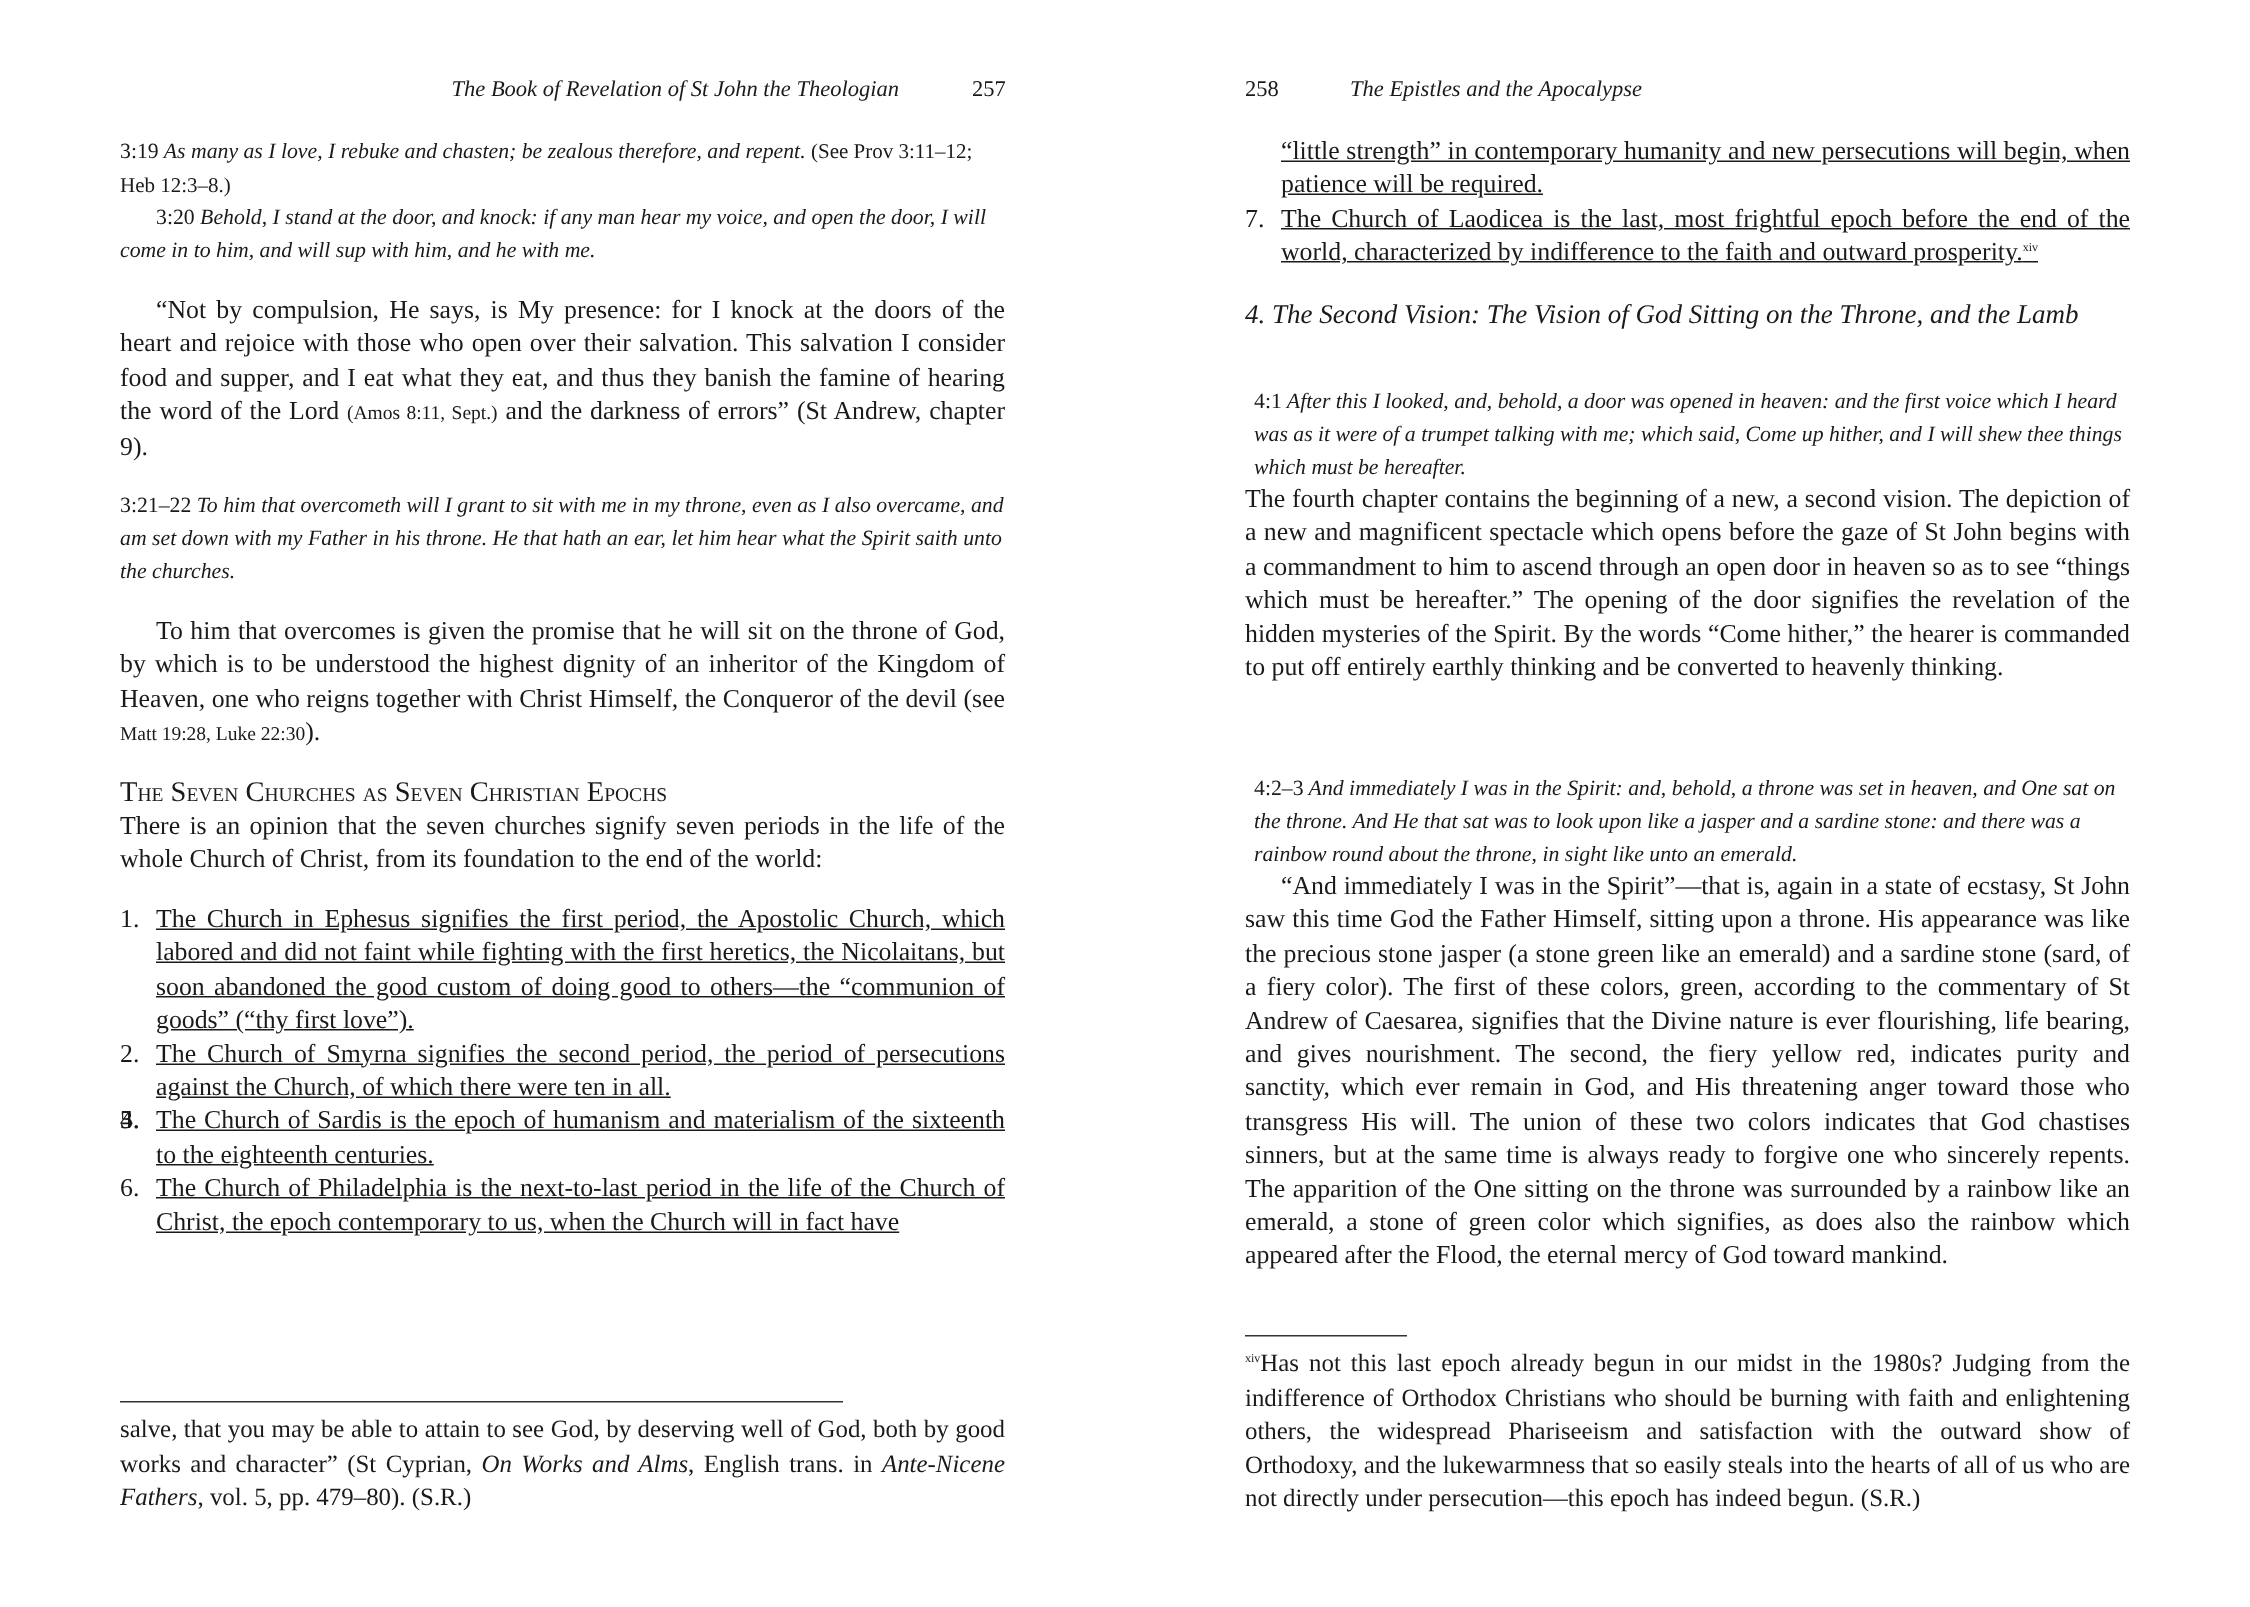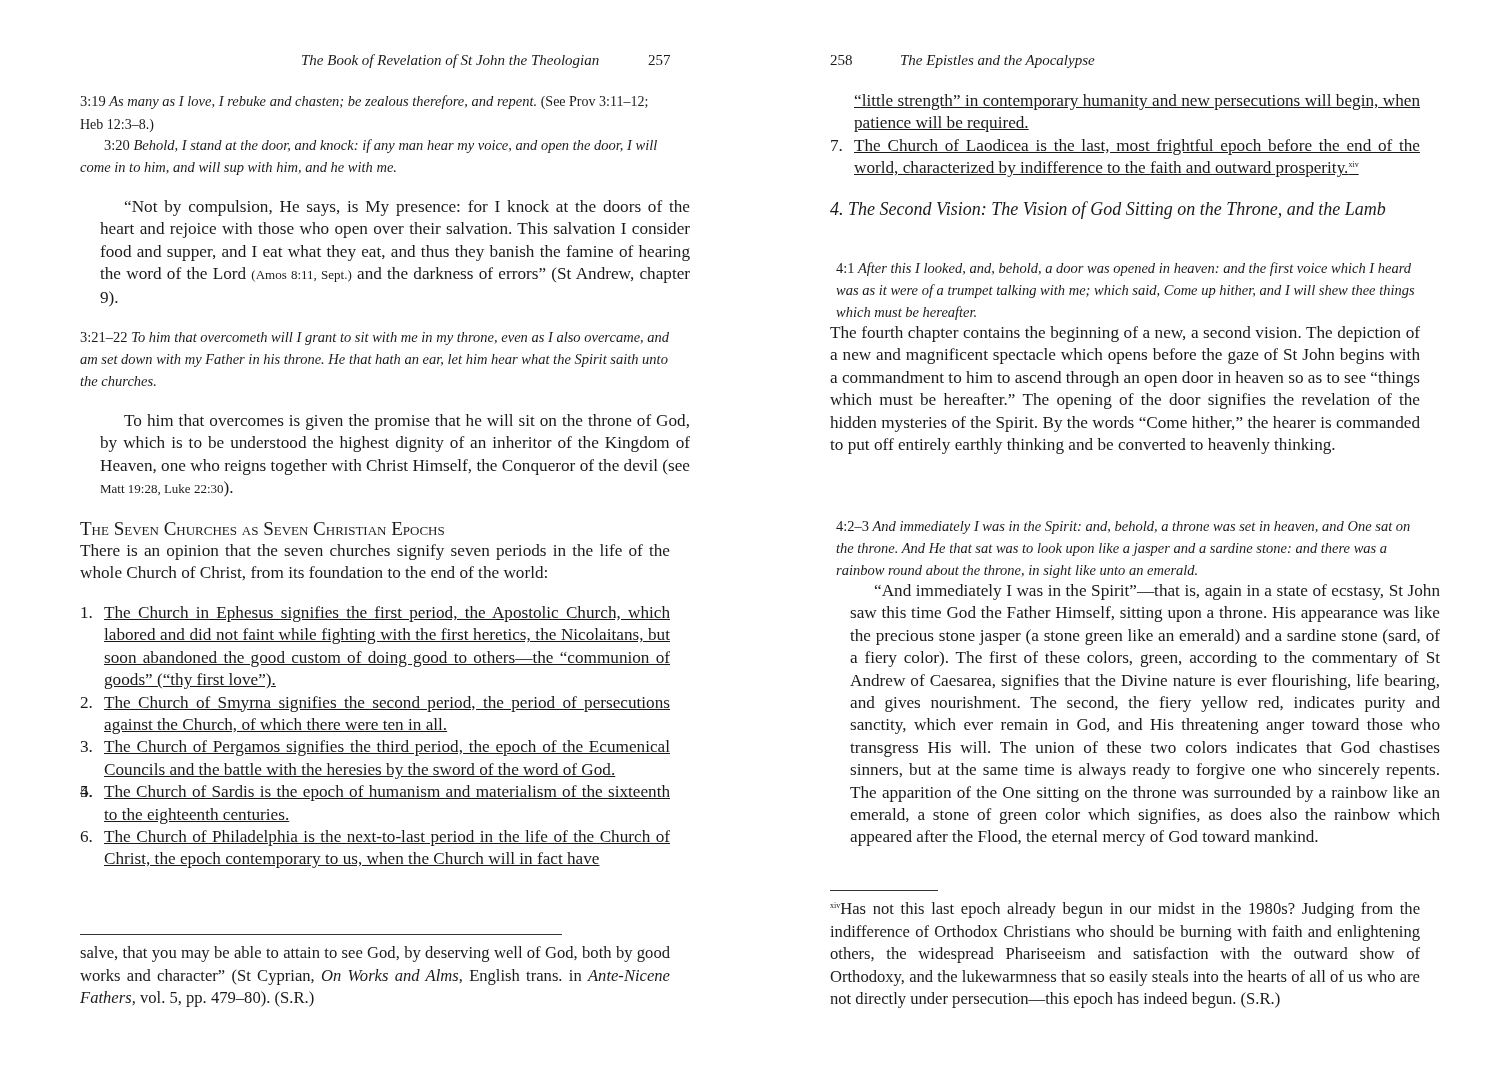--- a/index.html
+++ b/index.html
@@ -11,21 +11,21 @@
   .running-head { position: absolute; top: 52px; font-size: 15px; font-style: italic; white-space: nowrap; }
   .folio { position: absolute; top: 52px; font-size: 15px; }
   #page-left .running-head { left: 221px; }
   #page-left .folio { left: 568px; text-align: center; }
   #page-right .folio { left: 0; }
   #page-right .running-head { left: 70px; }
   .body-text { position: absolute; left: 0; width: 590px; font-size: 17.2px; line-height: 22.4px; text-align: justify; }
   .verse { font-size: 14.5px; line-height: 22.2px; font-style: italic; text-align: left; }
   .verse .ref { font-style: normal; }
   .verse .note { font-style: normal; font-size: 14px; }
-  .indent { text-indent: 24px; margin-left: 20px; }
+  .indent { text-indent: 24px; }
   .verse-block { padding-left: 6px; margin-top: 19px; }
   .small { font-size: 13px; }
   p { margin: 0; }
   .sc { font-variant: small-caps; font-size: 19px; }
   .list { list-style: none; margin: 0; padding: 0; text-decoration: underline; }
   .list li { position: relative; padding-left: 24px; text-align: justify; }
   .list .num { position: absolute; left: 0; top: 0; }
   .rule { position: absolute; height: 1px; background: #333; }
   .footnote { font-size: 16.6px; line-height: 22.6px; text-align: justify; }
   sup { font-size: 8px; vertical-align: 6px; line-height: 0; }
@@ -64,21 +64,21 @@
     <span>To him that overcomes is given the promise that he will sit on the throne of God, by which is to be understood the highest dignity of an inheritor of the Kingdom of Heaven, one who reigns together with Christ Himself, the Conqueror of the devil (see</span>
     <span class="small">Matt 19:28, Luke 22:30</span><span>).</span>
   </p>
 
   <div class="body-text sc" style="top:518px;">The Seven Churches as Seven Christian Epochs</div>
   <p class="body-text" style="top:540px;">There is an opinion that the seven churches signify seven periods in the life of the whole Church of Christ, from its foundation to the end of the world:</p>
 
   <ol class="body-text list" style="top:602px;">
     <li><span class="num">1.</span><span>The Church in Ephesus signifies the first period, the Apostolic Church, which labored and did not faint while fighting with the first heretics, the Nicolaitans, but soon abandoned the good custom of doing good to others—the “communion of goods” (“thy first love”).</span></li>
     <li><span class="num">2.</span><span>The Church of Smyrna signifies the second period, the period of persecutions against the Church, of which there were ten in all.</span></li>
-    <li><span class="num">3.</span><span>The Church of Pergamos signifies the third period, the epoch of the Ecumenical Councils and the battle with the heresies by the sword of the word of God.</span></li>
+    <li><span class="num">3.</span></li>
     <li><span class="num">4.</span></li>
     <li><span class="num">5.</span><span>The Church of Sardis is the epoch of humanism and materialism of the sixteenth to the eighteenth centuries.</span></li>
     <li><span class="num">6.</span><span>The Church of Philadelphia is the next-to-last period in the life of the Church of Christ, the epoch contemporary to us, when the Church will in fact have</span></li>
   </ol>
 
   <div class="rule" style="top:934px; left:0; width:482px;"></div>
   <p class="body-text footnote" style="top:942px;">
     <span>salve, that you may be able to attain to see God, by deserving well of God, both by good works and character” (St Cyprian,</span>
     <i>On Works and Alms</i><span>, English trans. in</span>
     <i>Ante-Nicene Fathers</i><span>, vol. 5, pp. 479–80). (S.R.)</span>

